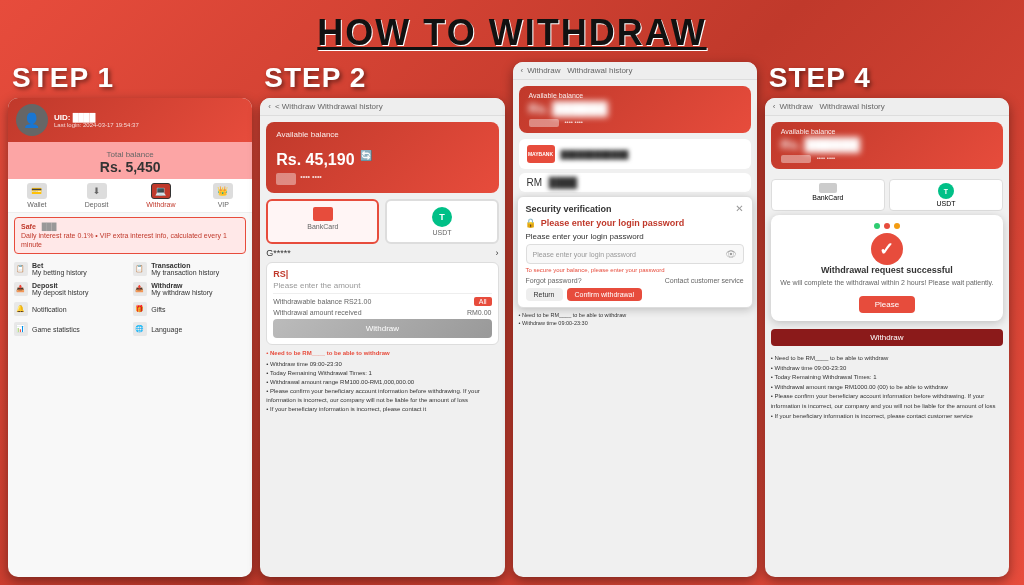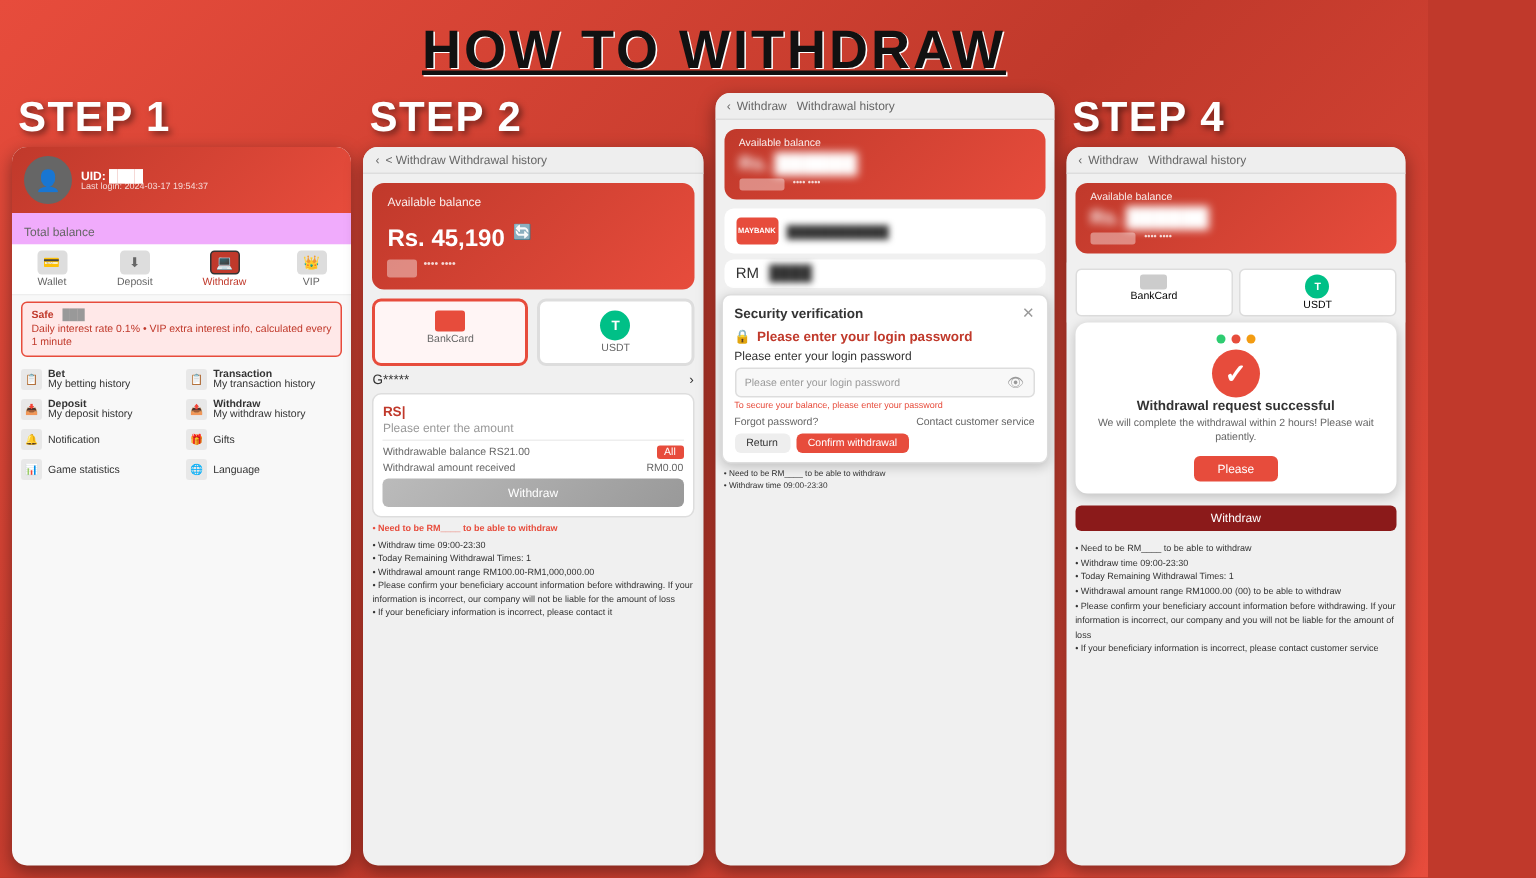--- a/index.html
+++ b/index.html
@@ -5,21 +5,21 @@
     * { margin: 0; padding: 0; box-sizing: border-box; }
     body {
       width: 1024px;
       height: 585px;
       overflow: hidden;
       font-family: Arial, sans-serif;
       background: #c0392b;
     }
 
     .main-container {
-      width: 952px;
+      width: 1024px;
       height: 585px;
       position: relative;
       background: linear-gradient(135deg, #e74c3c 0%, #c0392b 50%, #e74c3c 100%);
       display: flex;
       flex-direction: column;
     }
 
     .header {
       text-align: center;
       padding: 12px 0 8px 0;
@@ -107,21 +107,22 @@
       font-weight: bold;
     }
 
     .step1-user-info .last-login {
       font-size: 6px;
       color: rgba(255,255,255,0.8);
     }
 
     .step1-balance {
       padding: 8px 8px 4px 8px;
-      background: #f0abfc;
+      background: #fca5a5;
+      text-align: center;
     }
 
     .step1-balance .label {
       font-size: 8px;
       color: #666;
     }
 
     .step1-balance .amount {
       font-size: 14px;
       font-weight: bold;
@@ -611,20 +612,21 @@
         <div class="step1-header">
           <div class="avatar-circle">👤</div>
           <div class="step1-user-info">
             <div class="uid">UID: ████</div>
             <div class="last-login">Last login: 2024-03-17 19:54:37</div>
           </div>
         </div>
 
         <div class="step1-balance">
           <div class="label">Total balance</div>
+          <div class="amount">Rs. 5,450</div>
         </div>
 
         <div class="step1-nav">
           <div class="step1-nav-item">
             <div class="nav-icon">💳</div>
             <span>Wallet</span>
           </div>
           <div class="step1-nav-item">
             <div class="nav-icon">⬇</div>
             <span>Deposit</span>

